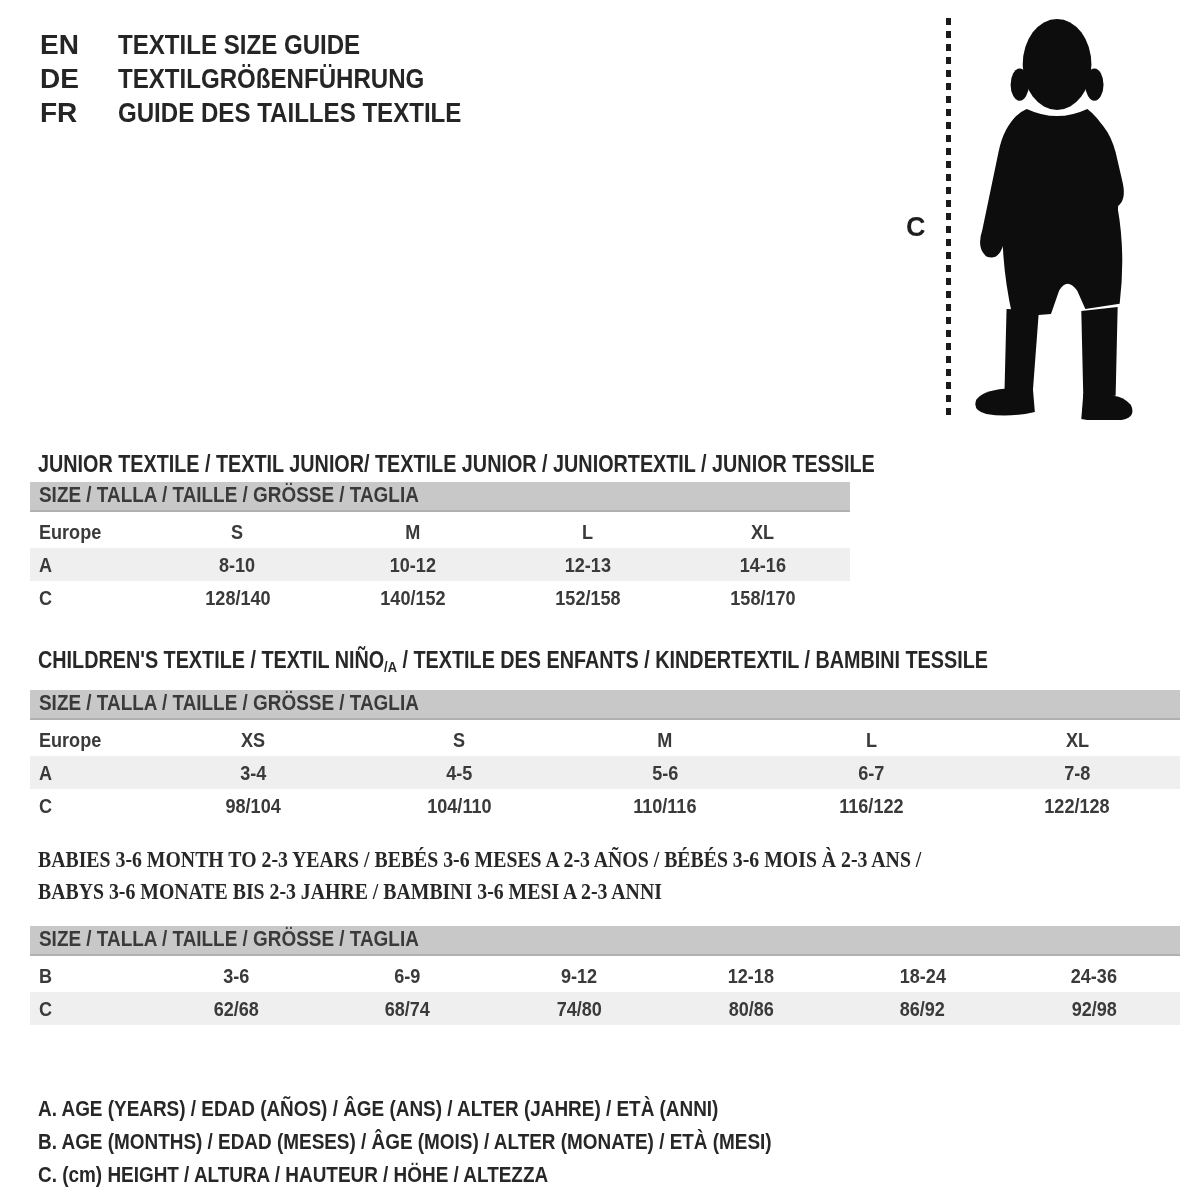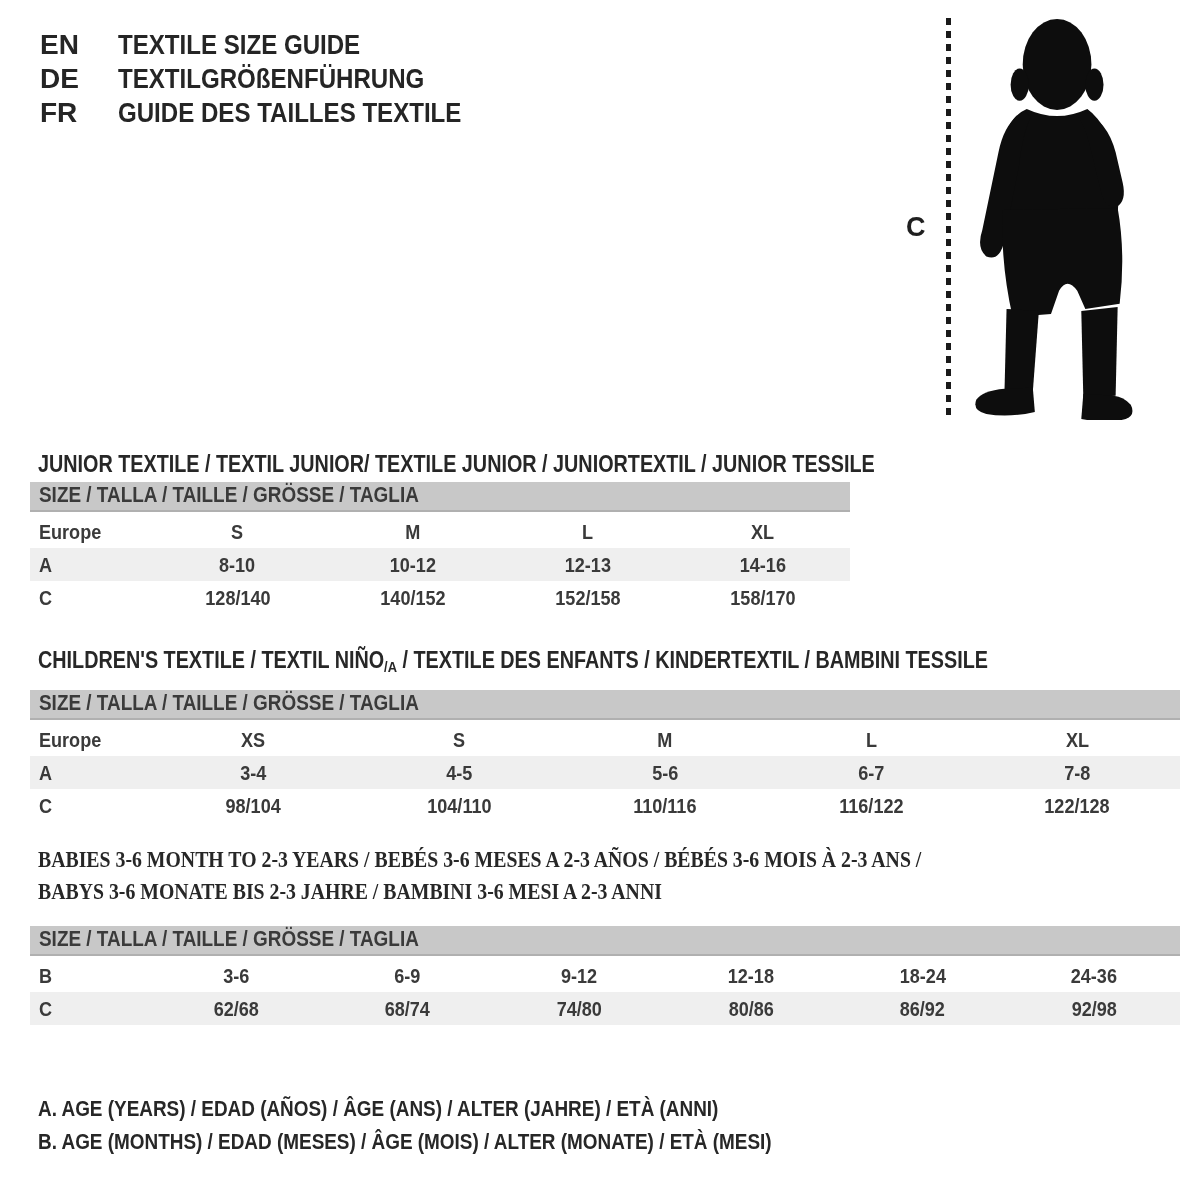--- a/index.html
+++ b/index.html
@@ -180,13 +180,16 @@
   </div>
 </div>
 
 <div class="legend">
   <div class="legend-line">
       <span class="cx">A. AGE (YEARS) / EDAD (AÑOS) / ÂGE (ANS) / ALTER (JAHRE) / ETÀ (ANNI)</span>
     </div>
   <div class="legend-line">
       <span class="cx">B. AGE (MONTHS) / EDAD (MESES) / ÂGE (MOIS) / ALTER (MONATE) / ETÀ (MESI)</span>
     </div>
+  <div class="legend-line">
+      <span class="cx">C. (cm) HEIGHT / ALTURA / HAUTEUR / HÖHE / ALTEZZA</span>
+    </div>
 </div>
 
 </body></html>

